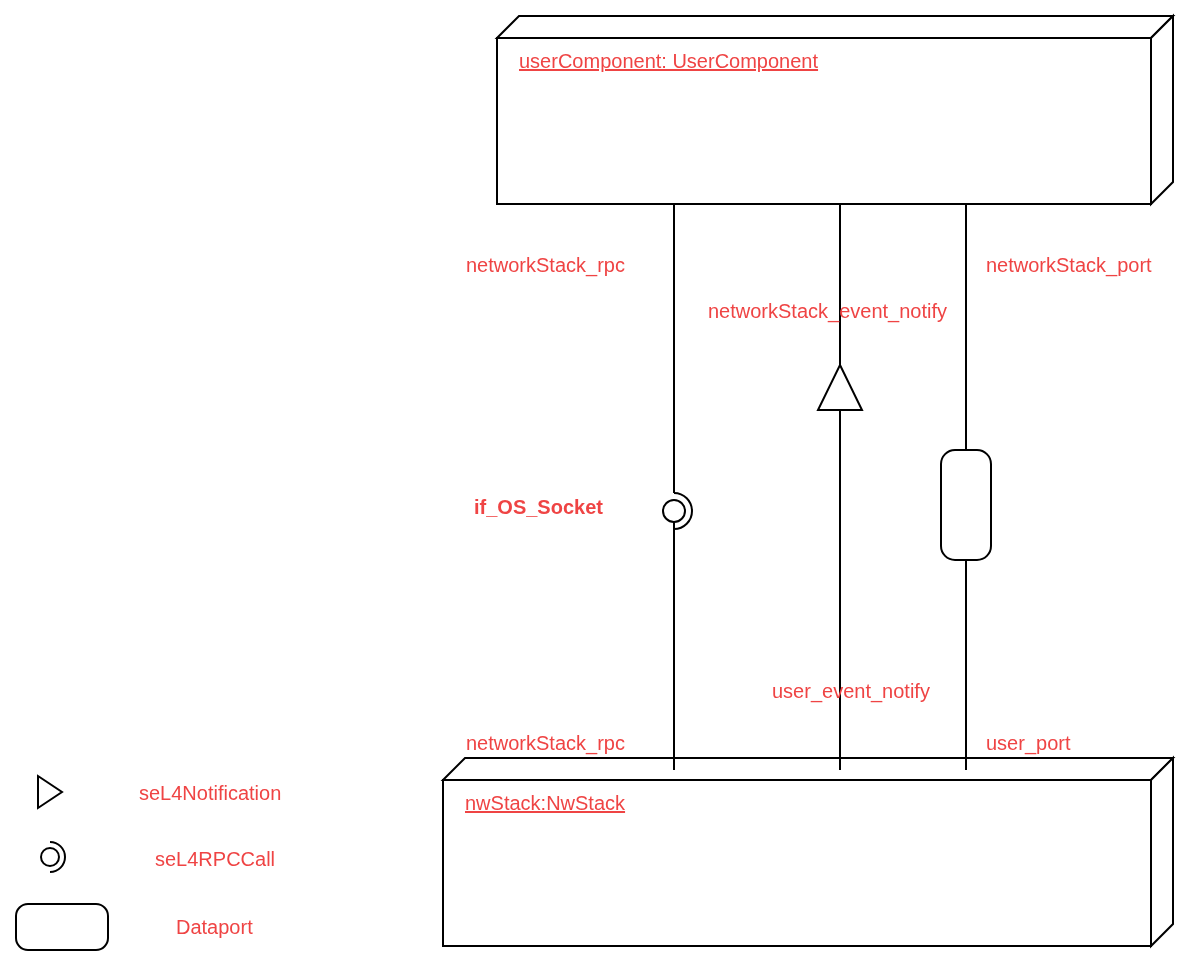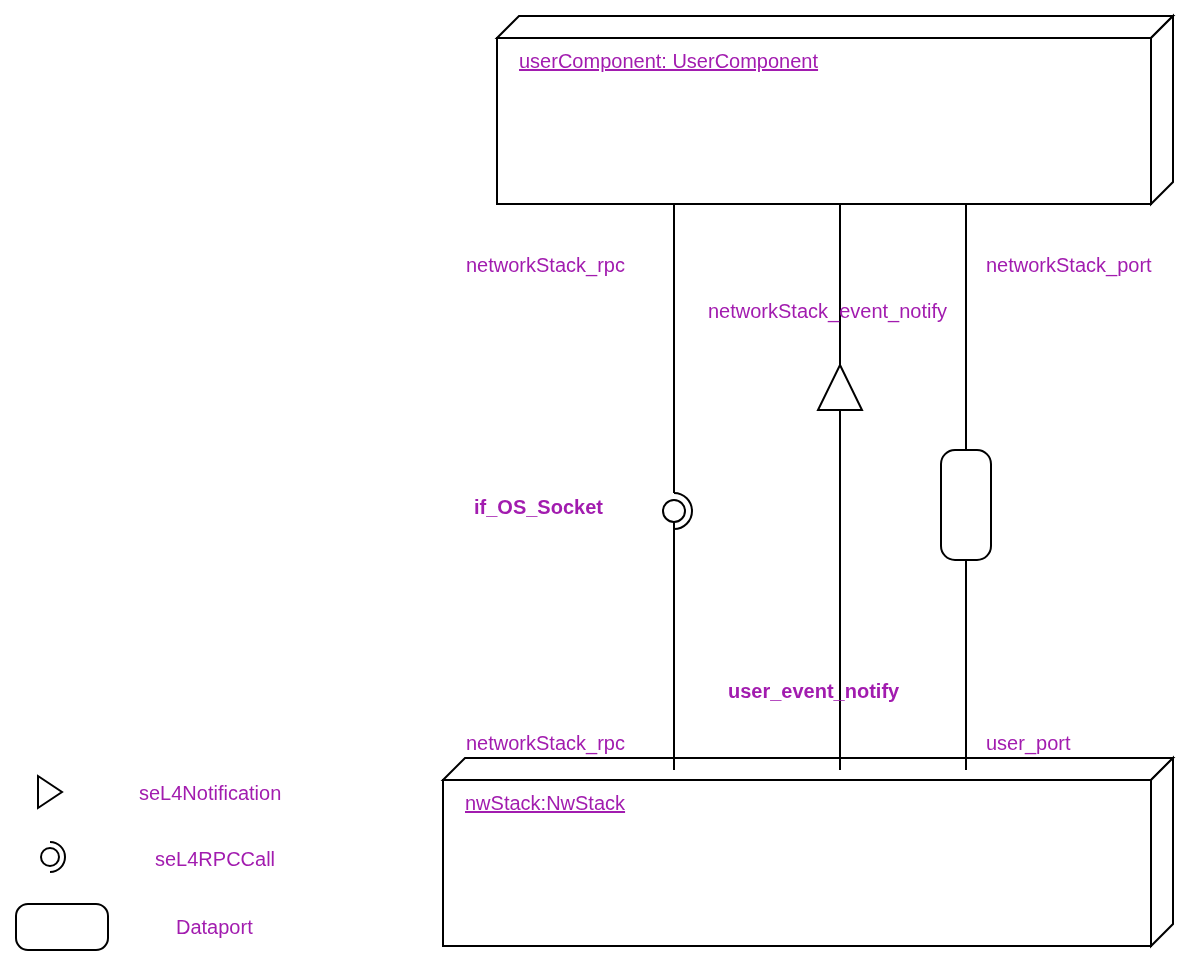--- a/index.html
+++ b/index.html
@@ -10,21 +10,21 @@
       height: 962px;
       font-family: Arial, Helvetica, sans-serif;
       font-size: 20px;
       background: #fff;
       position: relative;
     }
     .diagram { position: absolute; top: 0; left: 0; }
     .label {
       position: absolute;
       white-space: nowrap;
-      color: #a21caf;
+      color: #ef4444;
     }
     .underline { text-decoration: underline; }
   </style>
 </head>
 <body>
 
 <svg class="diagram" width="1188" height="962">
 
   <g>
 
@@ -80,18 +80,18 @@
 <div class="label underline" style="left:519px; top:50px;">userComponent: UserComponent</div>
 <div class="label underline" style="left:465px; top:792px;text-decoration:underline;">nwStack:NwStack</div>
 
 <div class="label" style="left:466px; top:254px;">networkStack_rpc</div>
 <div class="label" style="left:700px; top:300px;margin-left:8px;">networkStack_event_notify</div>
 <div class="label" style="left:986px; top:254px;">networkStack_port</div>
 
 <div class="label" style="left:474px; top:496px;font-weight:bold;">if_OS_Socket</div>
 
 <div class="label" style="left:466px; top:732px;">networkStack_rpc</div>
-<div class="label" style="left:728px; top:680px;font-weight:bold;">user_event_notify</div>
+<div class="label" style="left:772px; top:680px;">user_event_notify</div>
 <div class="label" style="left:986px; top:732px;">user_port</div>
 
 <div class="label" style="left:139px; top:782px;">seL4Notification</div>
 <div class="label" style="left:155px; top:848px;">seL4RPCCall</div>
 <div class="label" style="left:132px; top:916px;margin-left:44px;">Dataport</div>
 
 </body></html>

